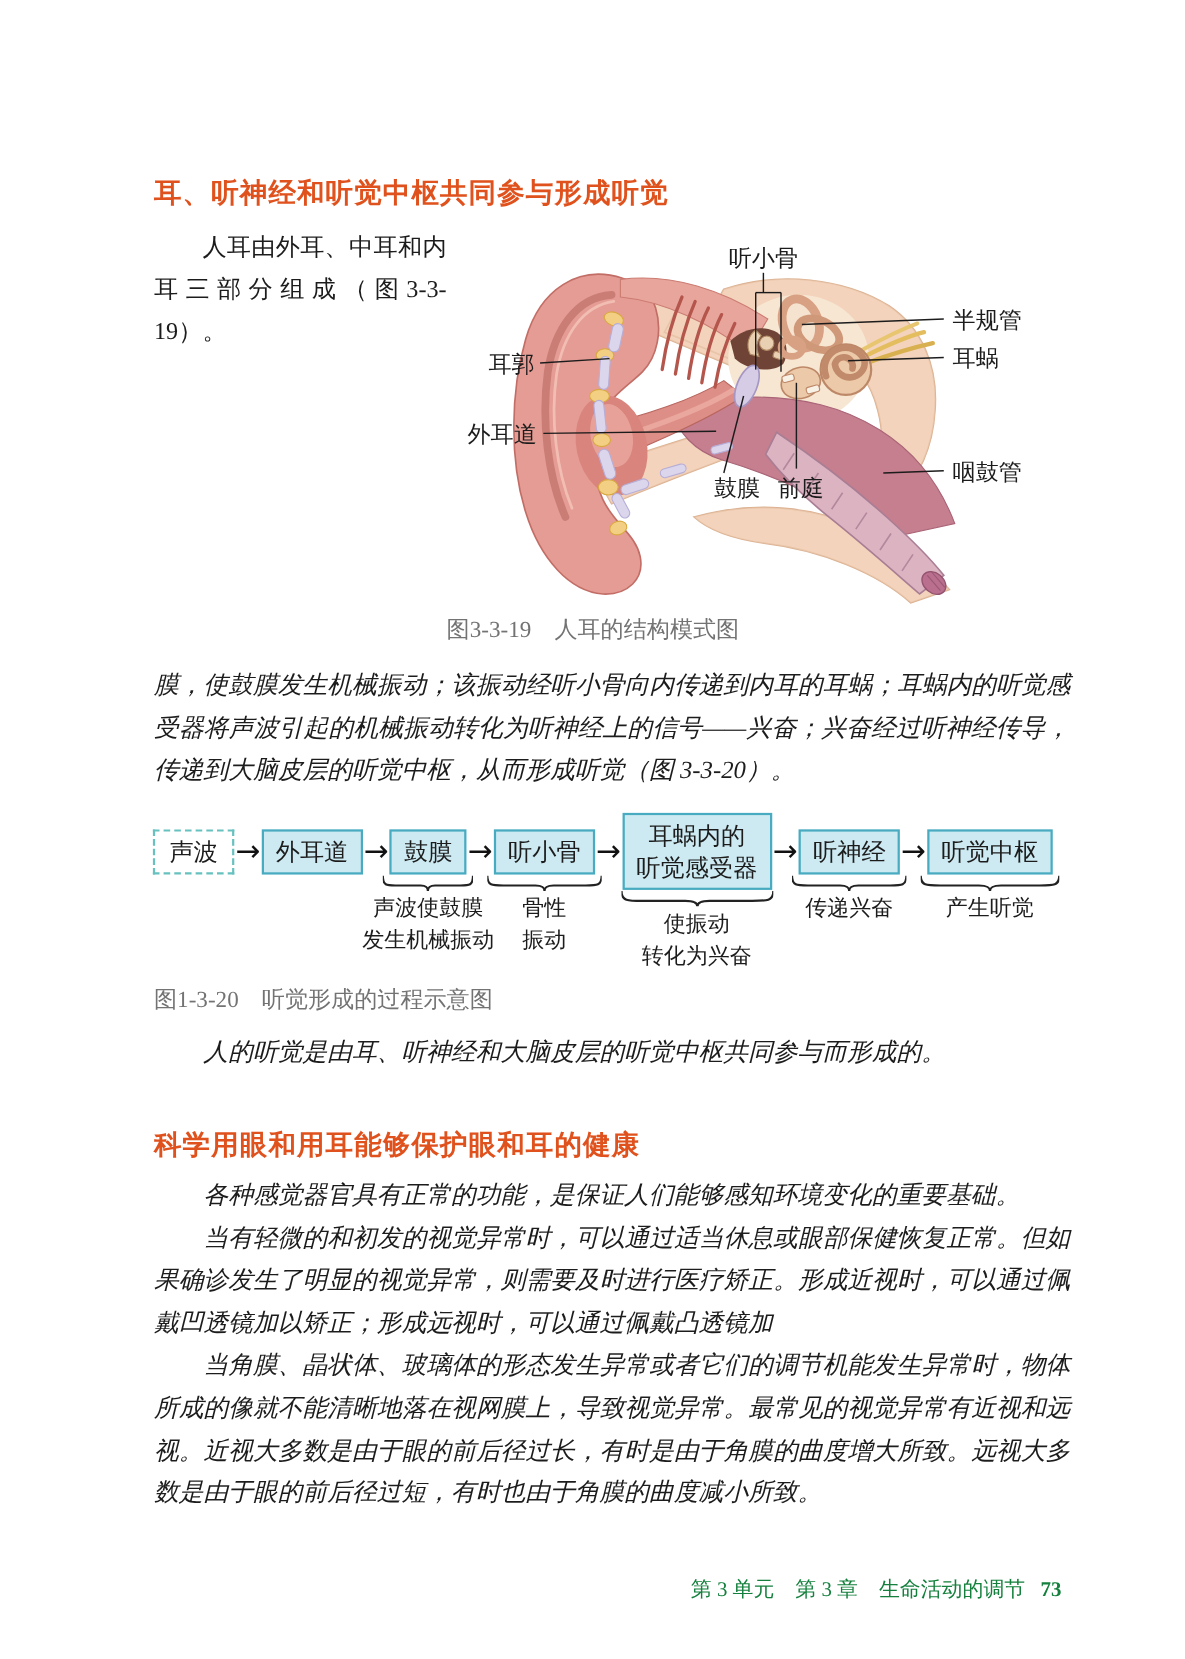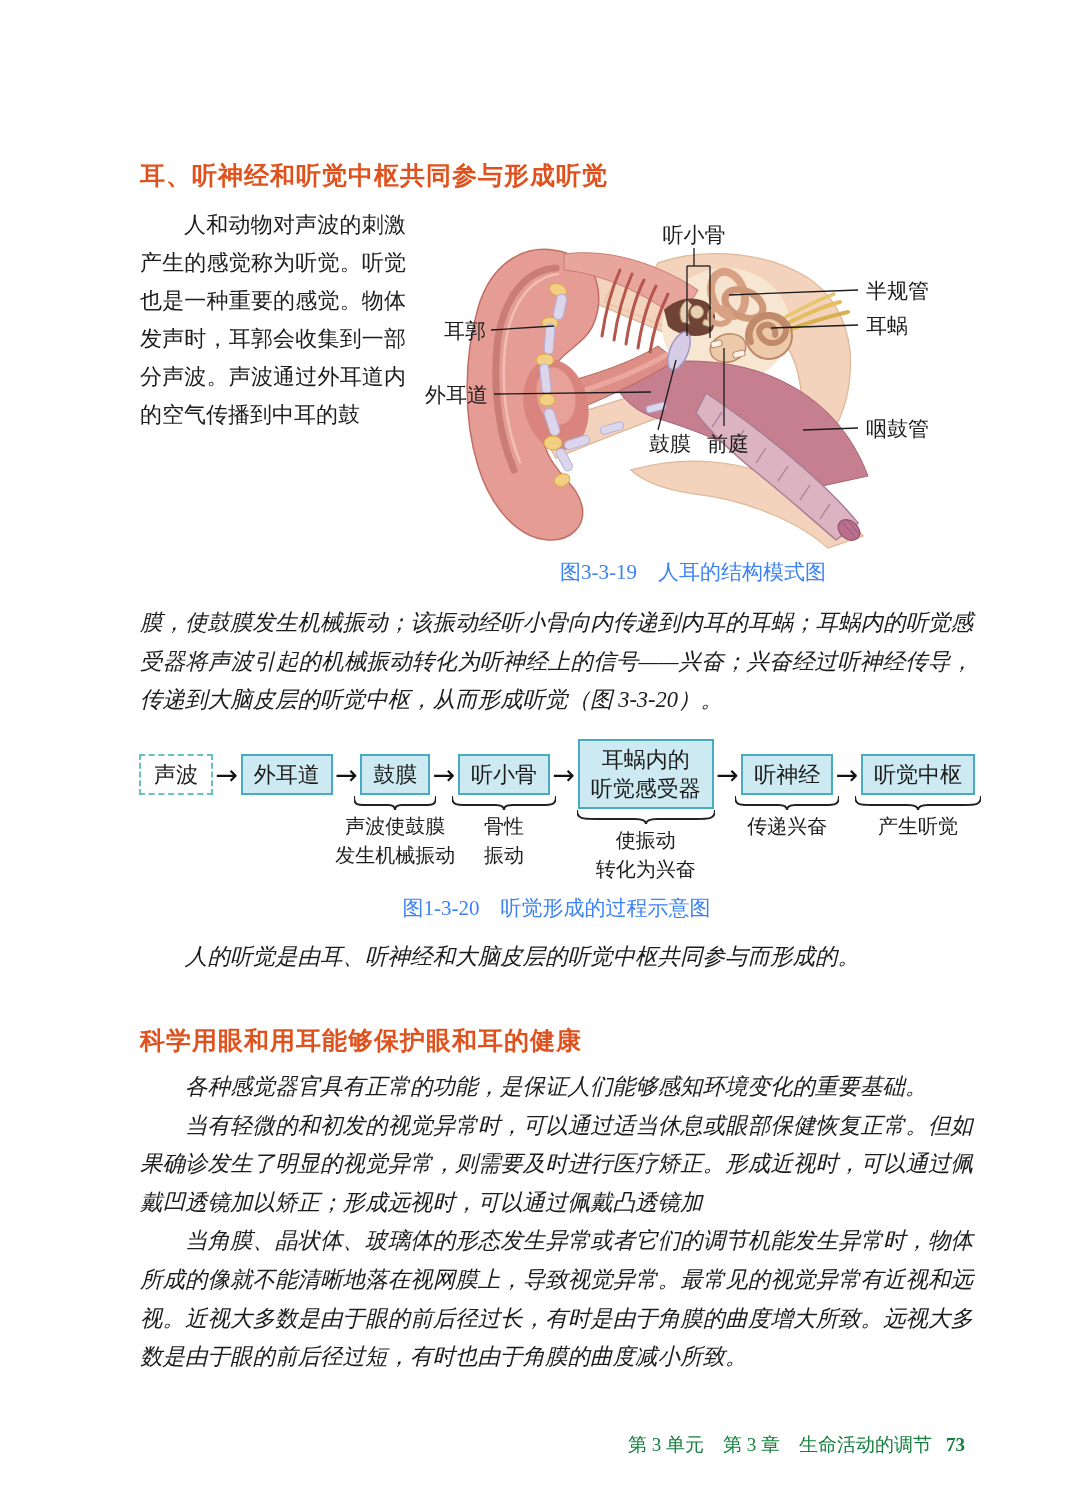--- a/index.html
+++ b/index.html
@@ -7,24 +7,24 @@
         font-family:"Liberation Serif","DejaVu Serif",serif;color:#1c1c1c;margin-top:32px;}
   .h-orange{position:absolute;left:140px;font-family:"Liberation Sans","DejaVu Sans",sans-serif;
         font-weight:700;font-size:25px;letter-spacing:1px;color:#e0521d;white-space:nowrap;}
   .leftcol{position:absolute;left:140px;top:174px;width:266px;font-size:22px;line-height:38px;
         text-align:justify;}
   .leftcol p{margin:0;text-indent:2em;}
   .fullpara{position:absolute;left:140px;width:833px;font-size:22.5px;line-height:38.6px;text-align:justify;}
   .fullpara p{margin:0;font-style:italic;}
   .indent2{text-indent:2em;}
   .figwrap{position:absolute;left:406px;top:176px;width:574px;height:352px;}
-  .figcap{position:absolute;text-align:center;font-size:21px;color:#3b82f6;}
+  .figcap{position:absolute;text-align:left;font-size:21px;color:#737373;}
   
   .flow{position:absolute;left:139px;top:700px;width:836px;height:165px;}
-  .frow{display:flex;align-items:center;justify-content:space-between;min-height:84px;}
+  .frow{display:flex;align-items:center;justify-content:flex-start;min-height:84px;}
   .fnode{position:relative;display:flex;flex-direction:column;align-items:center;}
   .fbox{display:flex;flex-direction:column;align-items:center;justify-content:center;
         background:#cdeaf2;border:2px solid #49abc0;padding:4px 11px;font-size:22px;line-height:29px;
         white-space:nowrap;}
   .fbox span:empty{display:none;}
   .fbox.dashed{background:#ffffff;border:2px dashed #66c1bf;padding:4px 13px;}
   .farrow{font-family:"DejaVu Sans",sans-serif;font-size:27px;color:#111;padding:0 1px;line-height:1;}
   .fannot{position:absolute;top:100%;left:50%;transform:translateX(-50%);
         display:flex;flex-direction:column;align-items:center;}
   .brace{height:14px;margin-top:1px;display:block;}
@@ -36,21 +36,21 @@
   svg text{font-family:"Liberation Serif","DejaVu Serif",serif;font-size:21px;fill:#1c1c1c;}
 </style>
 </head>
 <body>
 
 <div class="page">
 
   <div class="h-orange" style="top:127px;">耳、听神经和听觉中枢共同参与形成听觉</div>
 
   <div class="leftcol">
-    <p>人和动物对声波的刺激产生的感觉称为听觉。听觉也是一种重要的感觉。物体发声时，耳郭会收集到一部分声波。声波通过外耳道内的空气传播到中耳的鼓</p>
+    <p>人耳由外耳、中耳和内耳三部分组成（图3-3-19）。</p>
   </div>
 
   <div class="figwrap">
     <svg width="574" height="352" viewBox="0 0 574 352" xmlns="http://www.w3.org/2000/svg">
       <defs>
         <pattern id="speck" width="14" height="14" patternUnits="userSpaceOnUse">
           <circle cx="3" cy="4" r="1.4" fill="#c59474"></circle>
           <circle cx="10" cy="10" r="1" fill="#b3835f"></circle>
           <circle cx="7" cy="1" r="0.8" fill="#c59474"></circle>
         </pattern>

